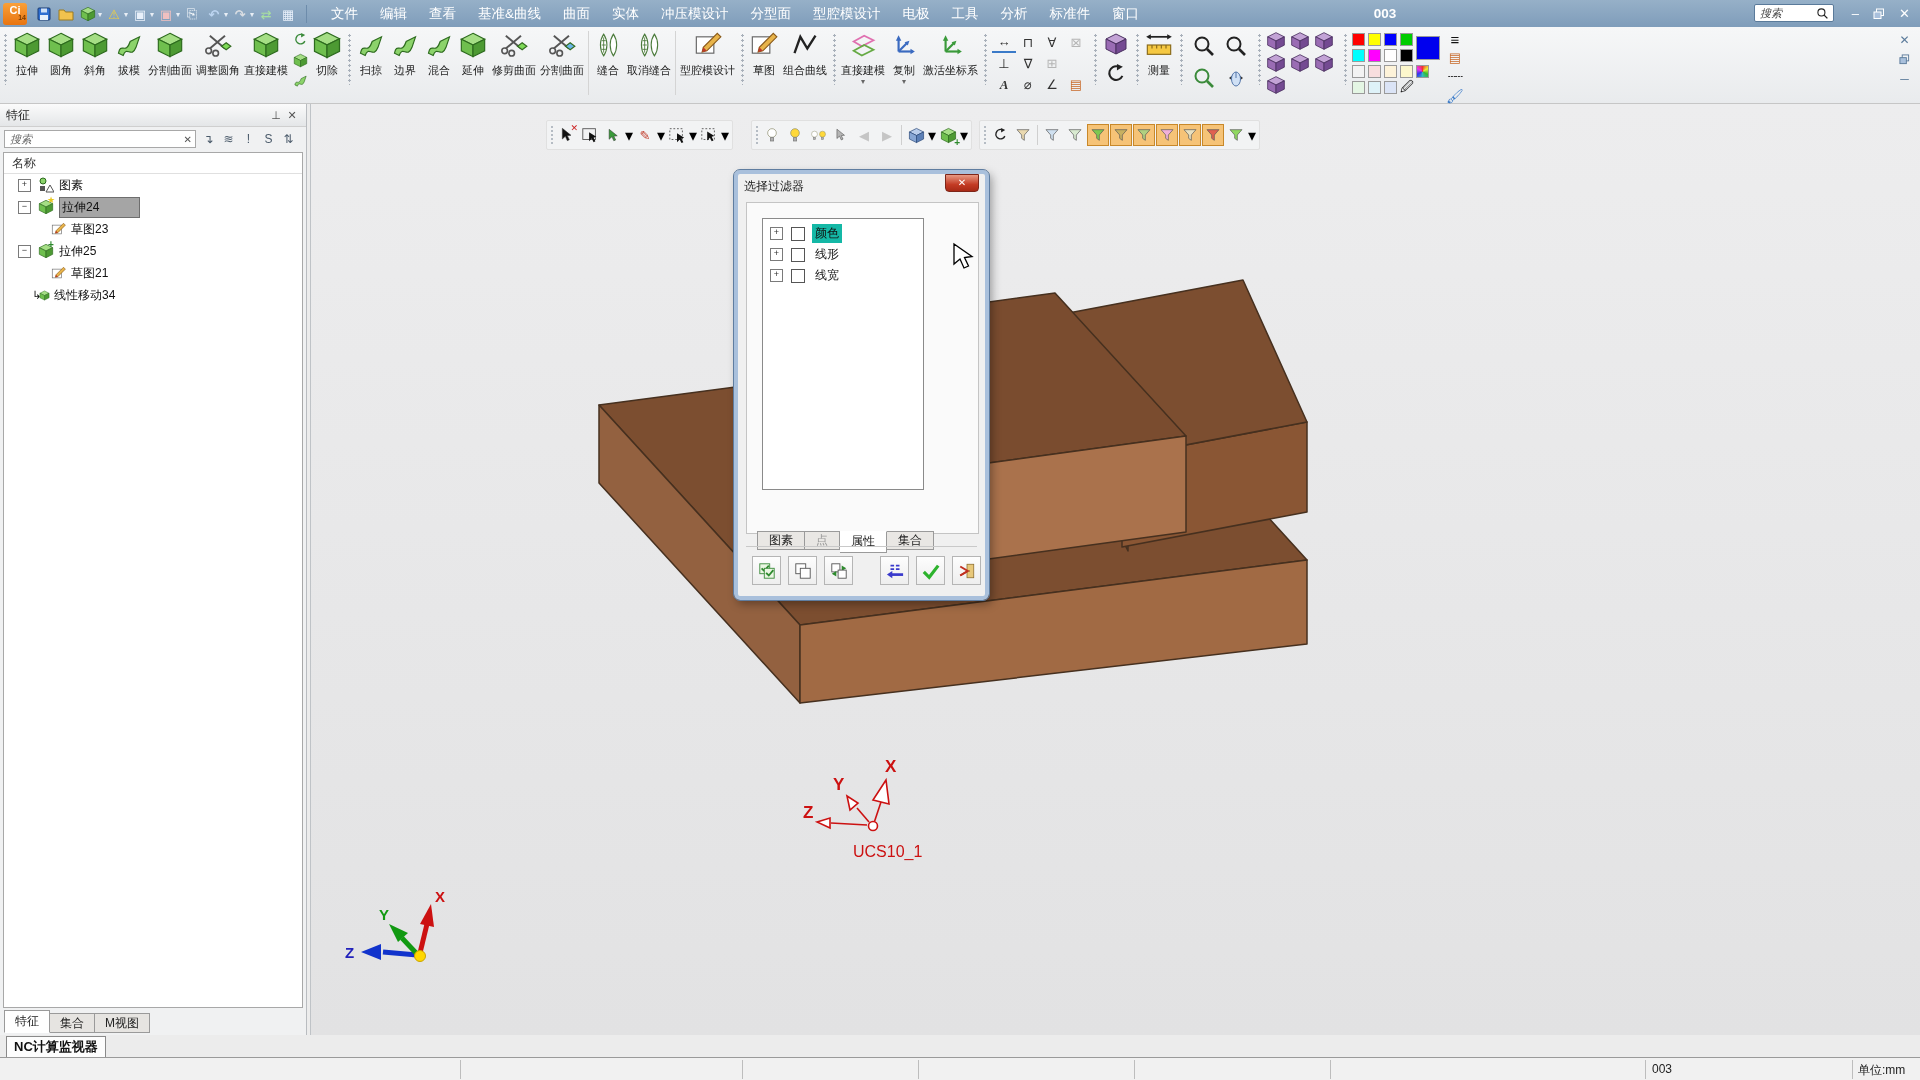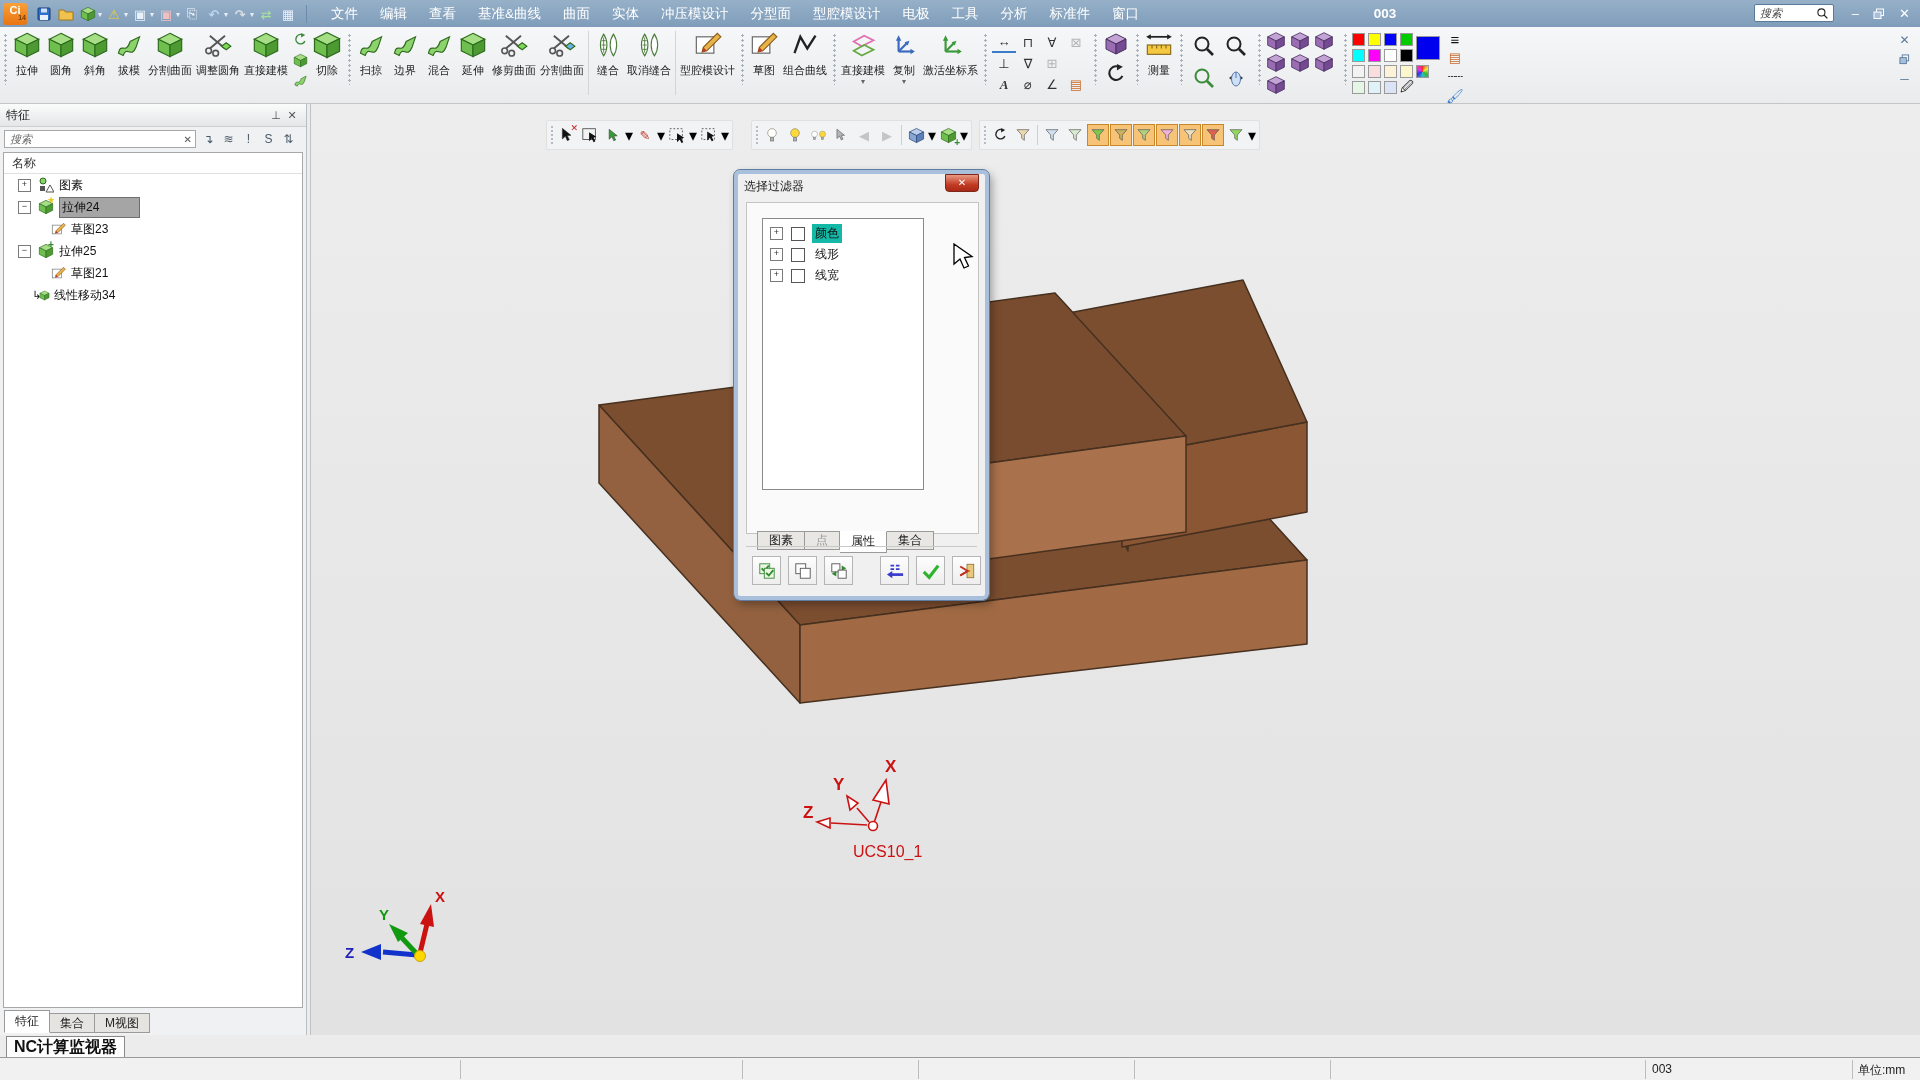--- a/index.html
+++ b/index.html
@@ -73,21 +73,21 @@
   .trow .sel{background:#a5a5a5;border:1px solid #6e6e6e;padding:1px 40px 1px 2px;}
   .indent{width:28px;flex:none;}
   .lp-tabs{position:absolute;left:4px;bottom:2px;display:flex;align-items:flex-end;}
   .lp-tab{height:18px;line-height:18px;padding:0 10px;font-size:12px;background:#e6e4e1;
     border:1px solid #9a9a9a;border-left-width:0;color:#222;}
   .lp-tab:first-child{border-left-width:1px;}
   .lp-tab.active{background:#fff;height:21px;line-height:21px;border-bottom-color:#fff;}
   
   .chrome{position:absolute;left:0;top:1035px;width:1920px;height:22px;background:#ececec;}
   .ncbtn{position:absolute;left:6px;top:1px;height:20px;line-height:20px;background:#fdfdfd;
-    border:1px solid #8a8a8a;font-size:16px;font-weight:bold;padding:0 7px;color:#111;}
+    border:1px solid #8a8a8a;font-size:13px;font-weight:bold;padding:0 7px;color:#111;}
   
   .statusbar{position:absolute;left:0;top:1057px;width:1920px;height:23px;background:#f1f1f1;border-top:1px solid #9a9a9a;font-size:12px;color:#222;}
   .scell{position:absolute;top:2px;bottom:2px;border-left:1px solid #bdbdbd;}
   
   .viewport{position:absolute;left:310px;top:104px;width:1610px;height:931px;
     background:linear-gradient(#ededee,#e2e2e3);border-left:1px solid #bfc3c7;box-sizing:border-box;overflow:hidden;}
   .island{position:absolute;top:16px;display:flex;align-items:center;gap:1px;background:#f2f3f4;
     border:1px solid #e0e0e0;border-radius:2px;padding:1px 3px;height:26px;}
   .vi{width:22px;height:22px;display:flex;align-items:center;justify-content:center;font-size:13px;color:#444;position:relative;}
   .vi.hl{background:#f6c377;border:1px solid #c8882a;box-sizing:border-box;}

